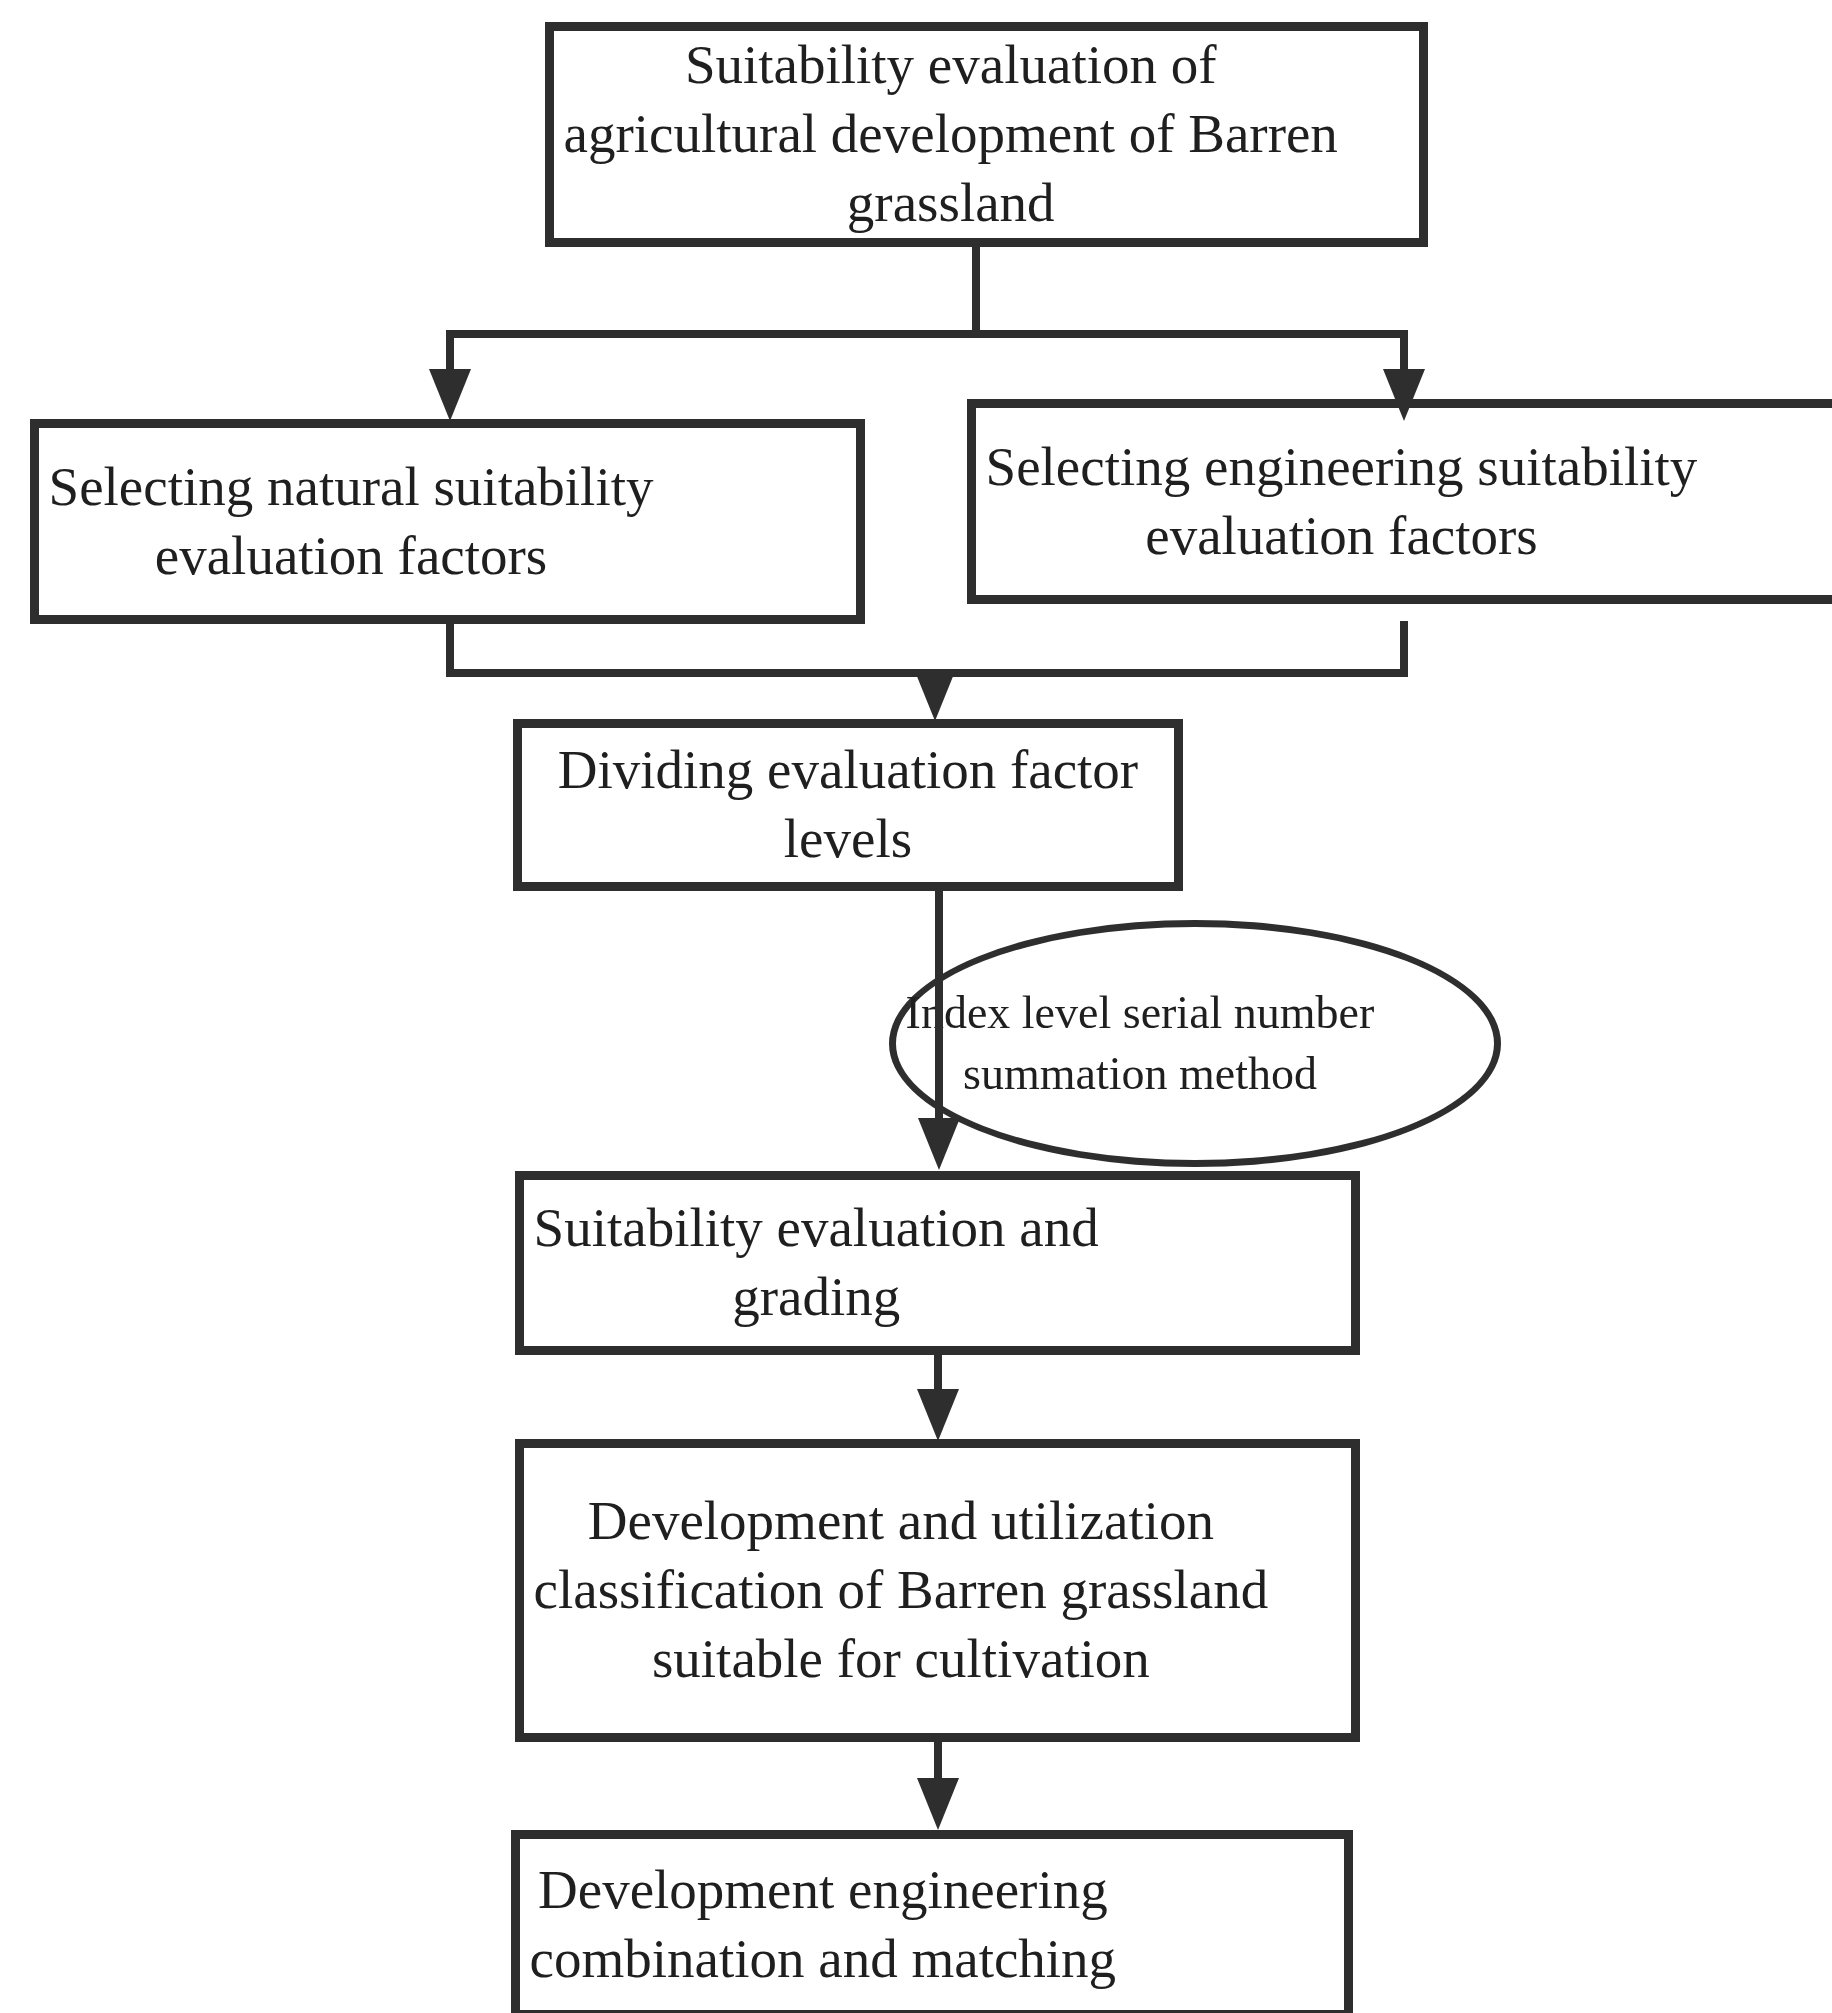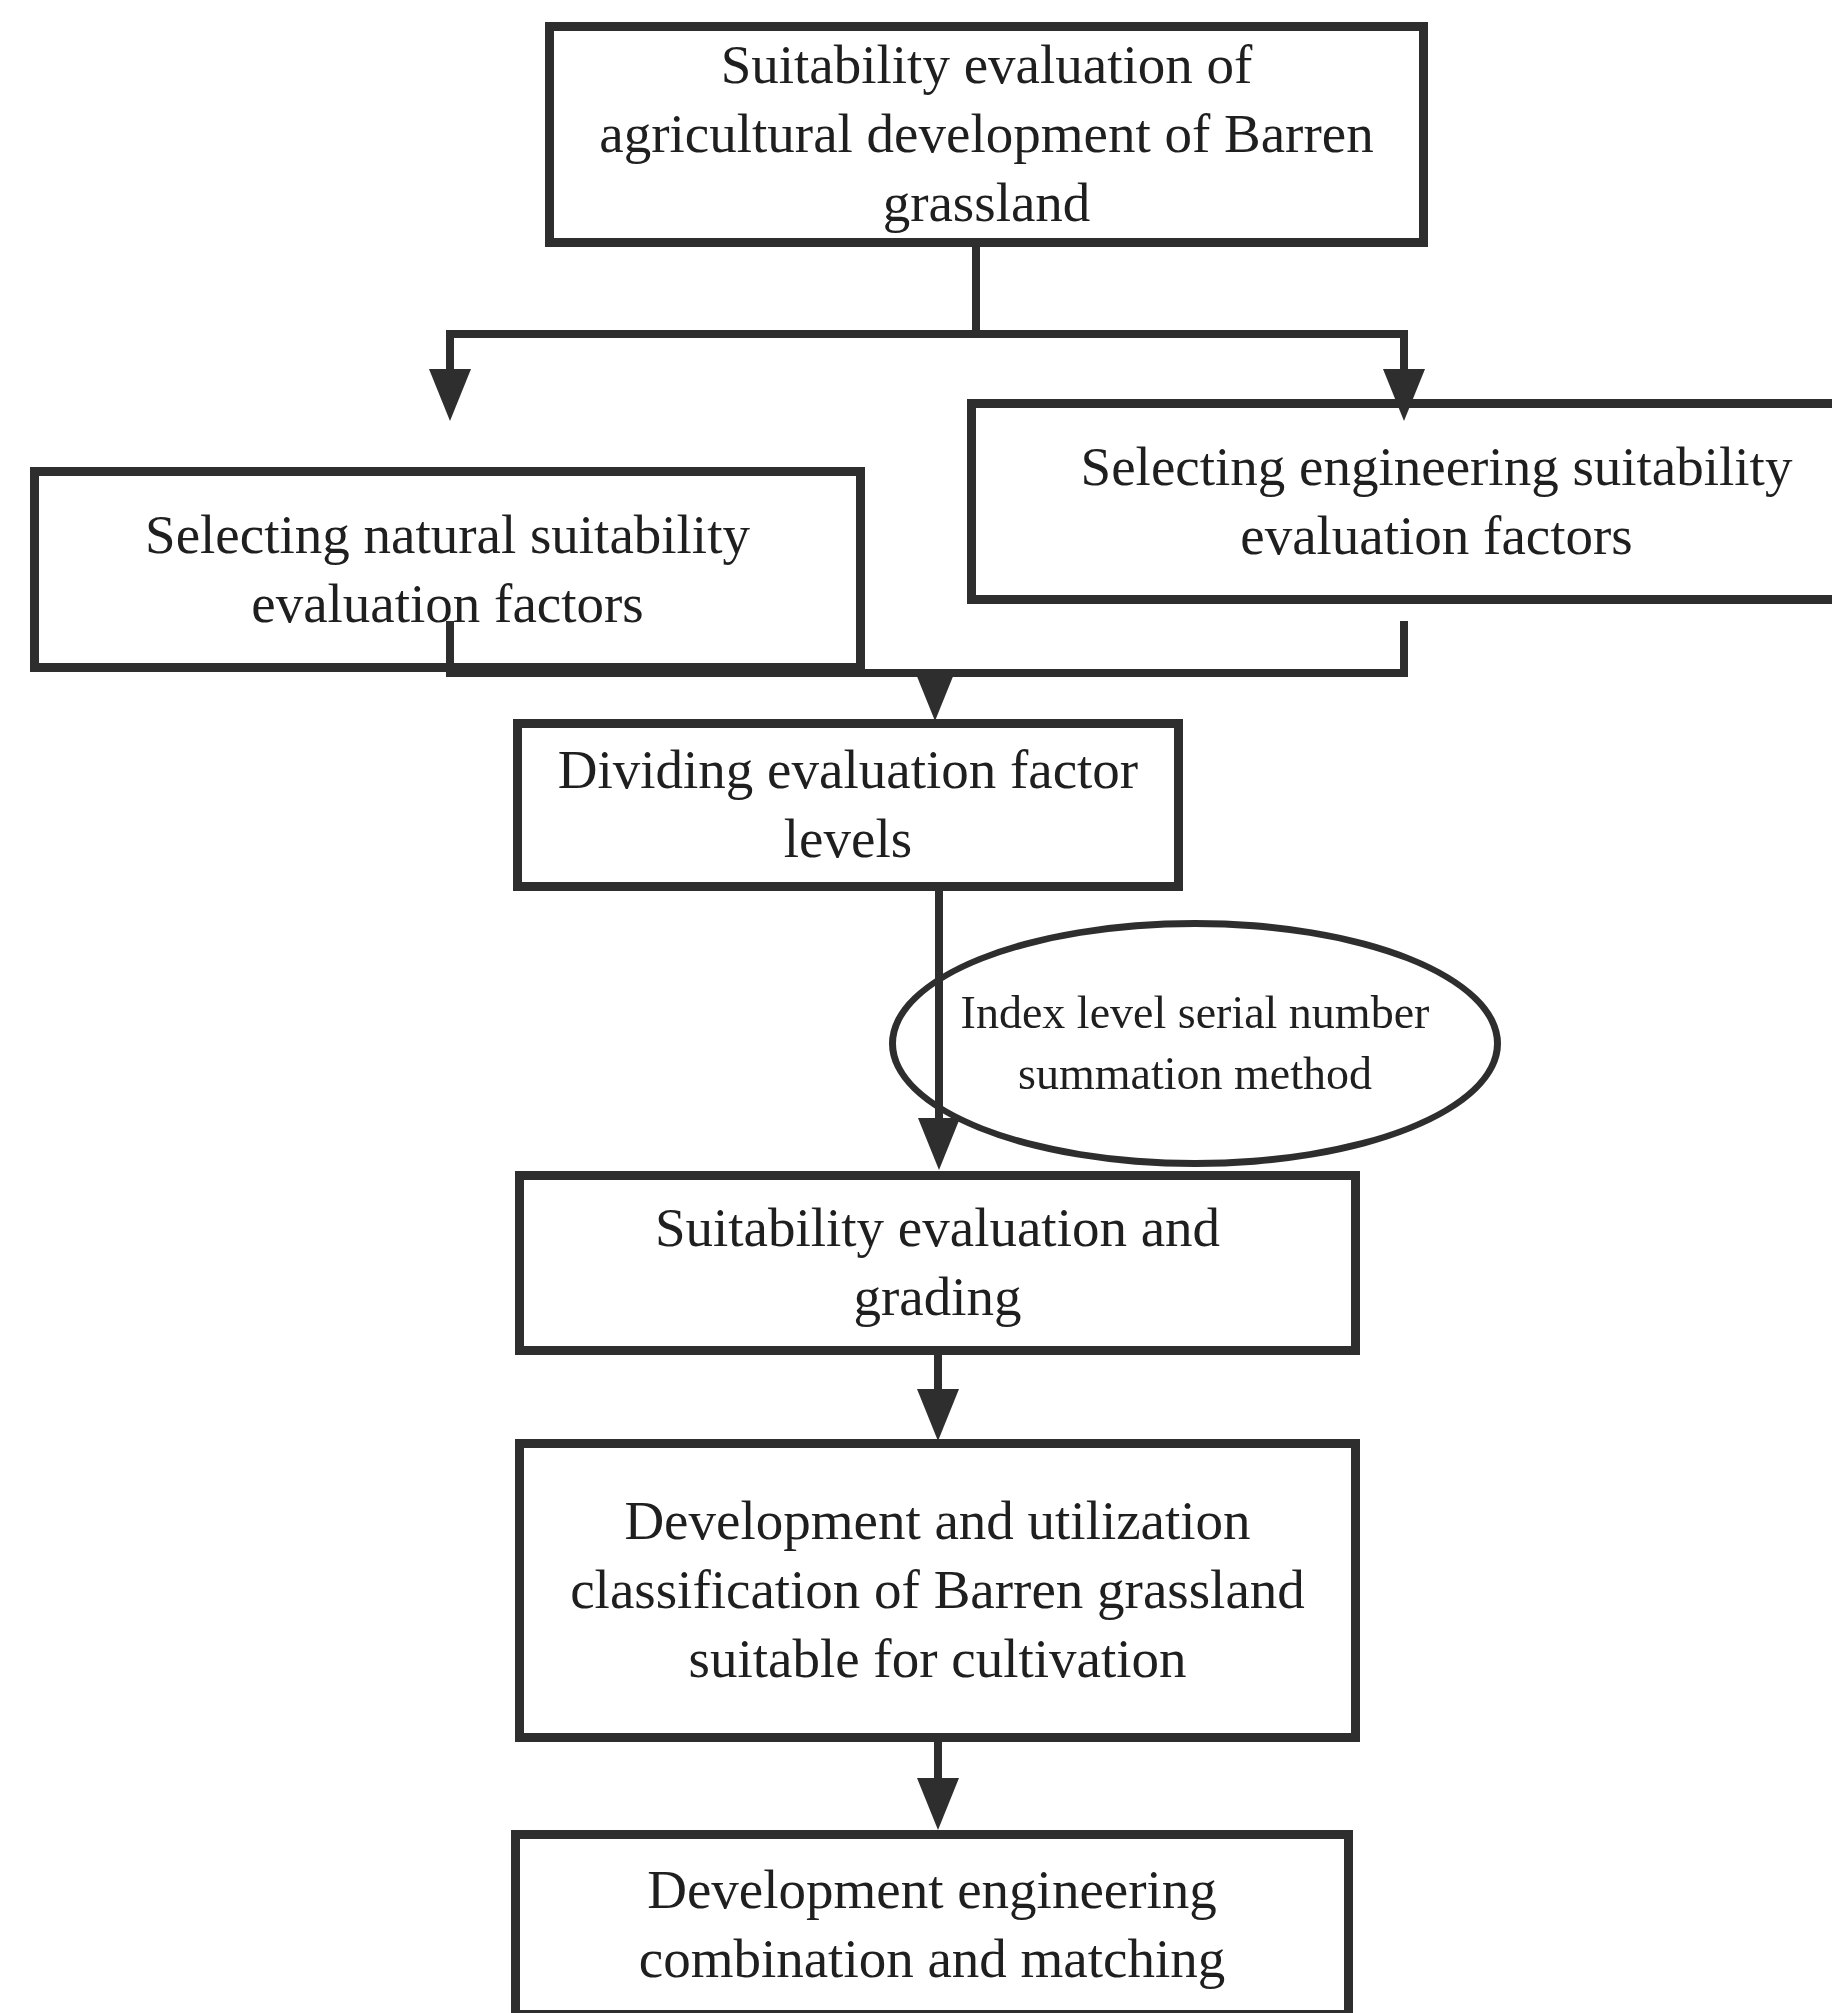--- a/index.html
+++ b/index.html
@@ -16,21 +16,20 @@
     font-family:"Liberation Serif","DejaVu Serif",serif;
     color:var(--text);
     overflow:hidden;
   }
   .node{
     position:absolute;
     box-sizing:border-box;
     background:var(--background);
     display:flex;
     align-items:center;
-    justify-content:center;
     text-align:center;
   }
   .box{
     border:9.6px solid var(--stroke);
     font-size:55px;
     line-height:1.25;
   }
   .label{white-space:pre-line;display:block;padding:0 9.6px;}
   .ellipse{
     border:7.6px solid var(--stroke);
@@ -47,21 +46,21 @@
   .arrow-head{
     position:absolute;
     width:0;height:0;
     border-left:21px solid transparent;
     border-right:21px solid transparent;
     border-top:52px solid var(--stroke);
     z-index:2;
   }
   
   #n-top          {left:545px;  top:22px;   width:883px; height:225px;}
-  #n-natural      {left:30px;   top:419px;  width:835px; height:205px;margin-top:48px;}
+  #n-natural      {left:30px;   top:419px;  width:835px; height:205px;}
   #n-engineering  {left:967px; top:399px;  width:939px; height:205px;}
   #n-dividing     {left:513px;  top:719px;  width:670px; height:172px;}
   #n-method       {left:889px;  top:920px;  width:612px; height:247px;}
   #n-grading      {left:515px;  top:1171px; width:845px; height:184px;}
   #n-classify     {left:515px;  top:1439px; width:845px; height:303px;}
   #n-matching     {left:511px;  top:1830px; width:842px; height:189px;}
   
   #c-top-stem     {left:972px; top:245px;  width:7.6px;    height:93px;}
   #c-branch       {left:446px;  top:330px;  width:962px; height:7.6px;}
   #c-left-stub    {left:446px;  top:330px;  width:7.6px;    height:48px;}

